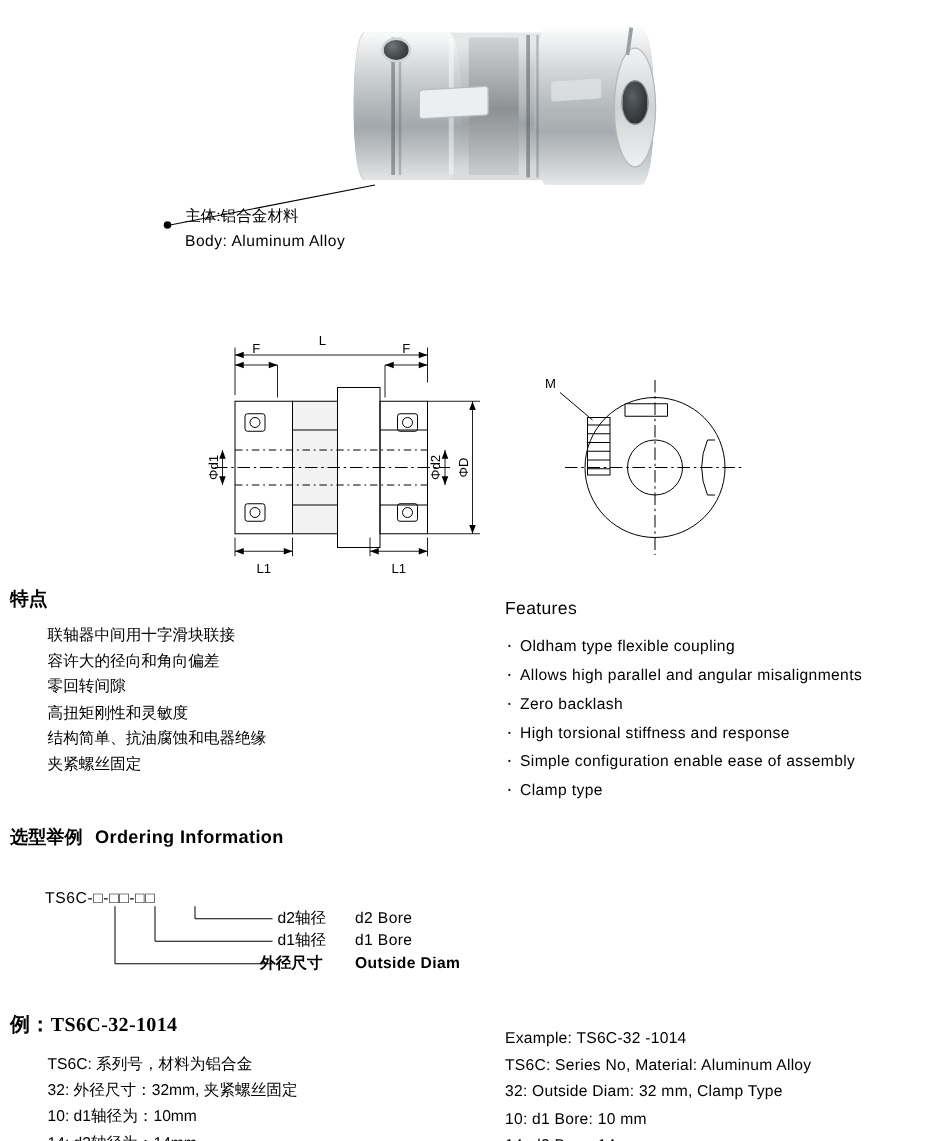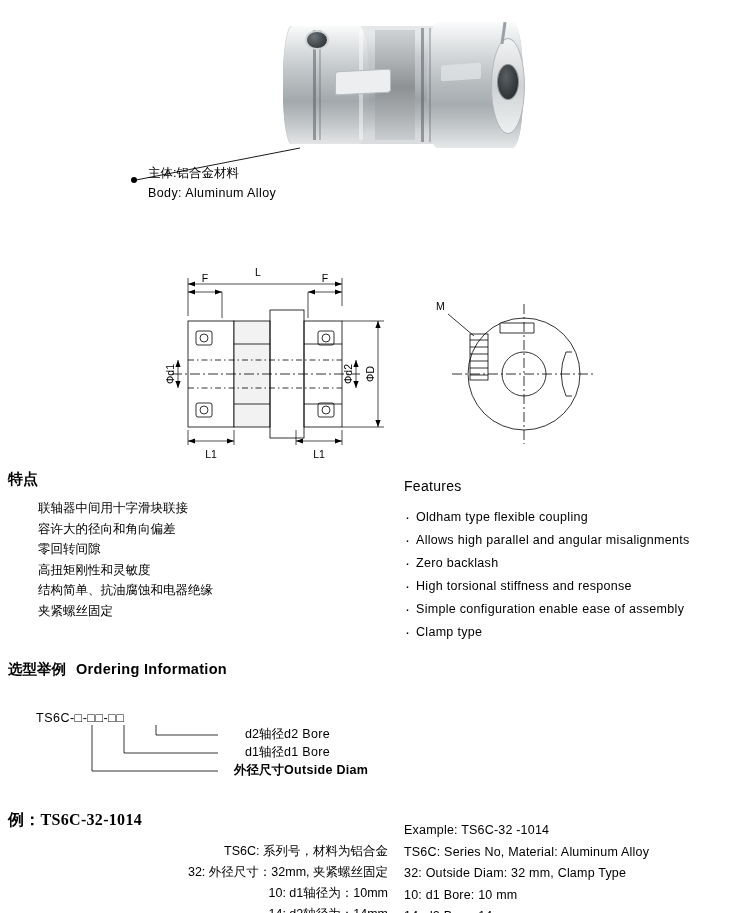--- a/index.html
+++ b/index.html
@@ -203,42 +203,41 @@
     left: 28px; top: 20px;
     font-size: 12.5px;
     letter-spacing: .5px;
     text-align: right;
   }
   .ord-row {
     position: absolute;
     font-size: 12.5px;
     white-space: nowrap;
   }
-  .ord-row .cn { display: inline-block; width: 62px; text-align: right; }
+  .ord-row .cn { display: inline-block; width: 62px; }
   .ord-row .en { letter-spacing: .3px; }
 
   
   .example {
     position: absolute;
     left: 0; top: 810px;
     width: 741px;
   }
   .ex-cn { position: absolute; left: 8px; top: 0; width: 380px; }
   .ex-en { position: absolute; left: 404px; top: 10px; width: 340px; }
   .ex-head {
     font-size: 16px; font-weight: bold;
     letter-spacing: .3px;
     margin-bottom: 10px;
     font-family: Liberation Serif, serif;
   }
   .ex-cn .line {
     font-size: 12.5px;
     line-height: 21px;
     padding-left: 30px;
-    text-align: right;
   }
   .ex-en .line {
     font-size: 12.5px;
     line-height: 21.5px;
     letter-spacing: .2px;
   }
   svg { display: block; }
   text { font-family: "Liberation Sans", sans-serif; }
 </style>
 </head>

